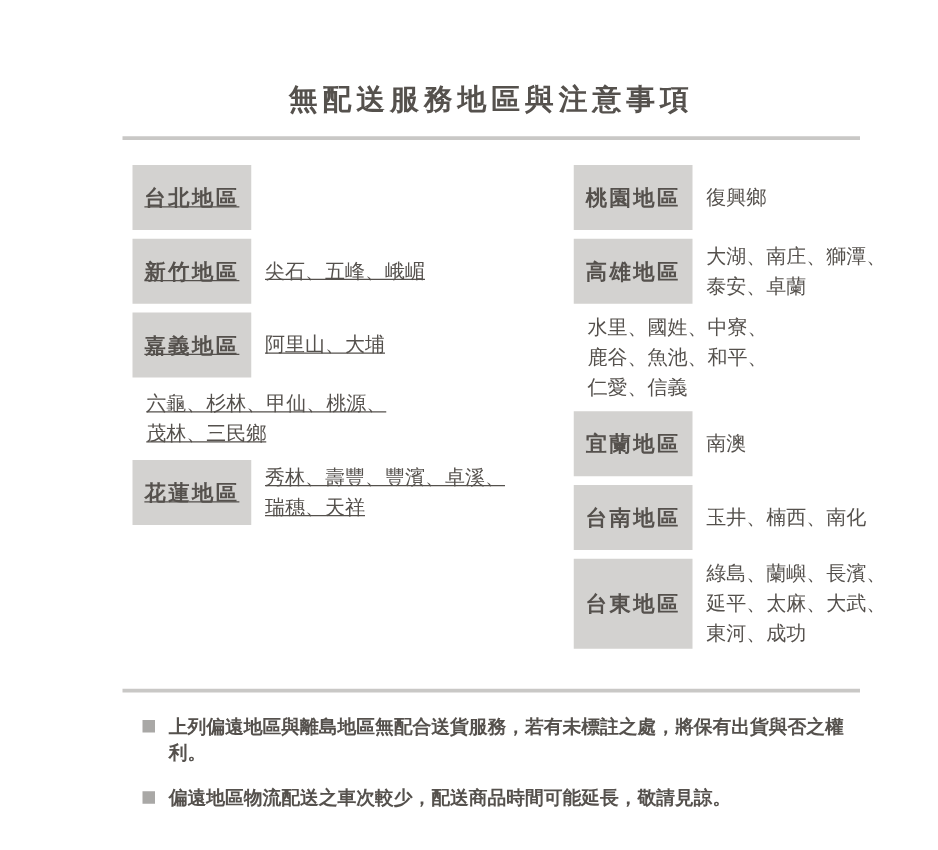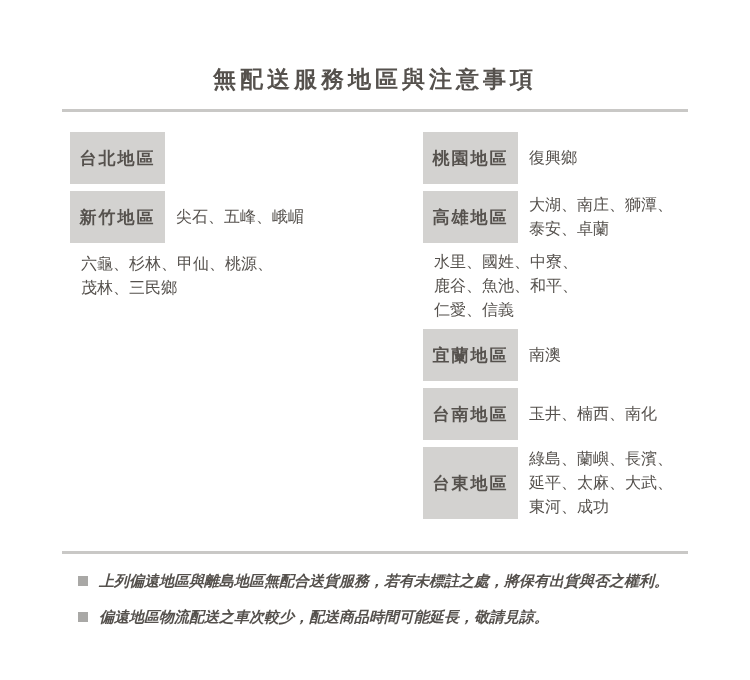--- a/index.html
+++ b/index.html
@@ -3,42 +3,42 @@
 <meta charset="utf-8">
 <style>
   * { margin: 0; padding: 0; box-sizing: border-box; }
   html, body { background: #ffffff; }
   body {
     width: 750px; height: 680px;
     font-family: "DejaVu Sans", "Liberation Sans", sans-serif;
     color: #55514d;
     overflow: hidden;
   }
-  .page { width: 750px; height: 680px; background: #ffffff; }
+  .page { width: 750px; height: 680px; background: #ffffff; padding-left: 36px; }
   .content { padding: 0 62px; }
   .title {
     padding-top: 64px;
     text-align: center;
     font-size: 23px;
     font-weight: bold;
     letter-spacing: 4px;
     color: #55514d;
   }
   .divider {
     height: 3px;
     background: #c9c8c6;
     margin-top: 14px;
   }
   .regions {
     display: flex;
     margin-top: 20px;
     padding-left: 8px;
   }
   .col { display: block; }
-  .col-left  { width: 353px; flex-shrink: 0; }
+  .col-left  { width: 353px; flex-shrink: 0; text-decoration: underline; }
   .col-right { width: 263px; flex-shrink: 0; }
   .region-row {
     display: flex;
     align-items: stretch;
     min-height: 52px;
     margin-bottom: 7px;
   }
   .region-label {
     width: 95px;
     flex-shrink: 0;
@@ -70,21 +70,20 @@
     padding-left: 16px;
   }
   .note {
     display: flex;
     align-items: flex-start;
     margin-bottom: 15px;
     font-size: 15px;
     font-weight: bold;
     line-height: 21px;
     color: #55514d;
-    font-style: italic;
   }
   .note-bullet {
     width: 10px;
     height: 10px;
     background: #a9a8a6;
     margin-right: 11px;
     margin-top: 5px;
     flex-shrink: 0;
   }
 </style>
@@ -101,22 +100,31 @@
 
       <div class="col col-left">
         <div class="region-row">
           <div class="region-label">台北地區</div>
         </div>
         <div class="region-row">
           <div class="region-label">新竹地區</div>
           <div class="region-areas">尖石、五峰、峨嵋</div>
         </div>
         <div class="region-row">
+          <div class="region-label">嘉義地區</div>
+          <div class="region-areas">阿里山、大埔</div>
+        </div>
+        <div class="region-row">
           <div class="region-areas">六龜、杉林、甲仙、桃源、
 茂林、三民鄉</div>
+        </div>
+        <div class="region-row">
+          <div class="region-label">花蓮地區</div>
+          <div class="region-areas">秀林、壽豐、豐濱、卓溪、
+瑞穗、天祥</div>
         </div>
       </div>
 
       <div class="col col-right">
         <div class="region-row">
           <div class="region-label">桃園地區</div>
           <div class="region-areas">復興鄉</div>
         </div>
         <div class="region-row">
           <div class="region-label">高雄地區</div>

